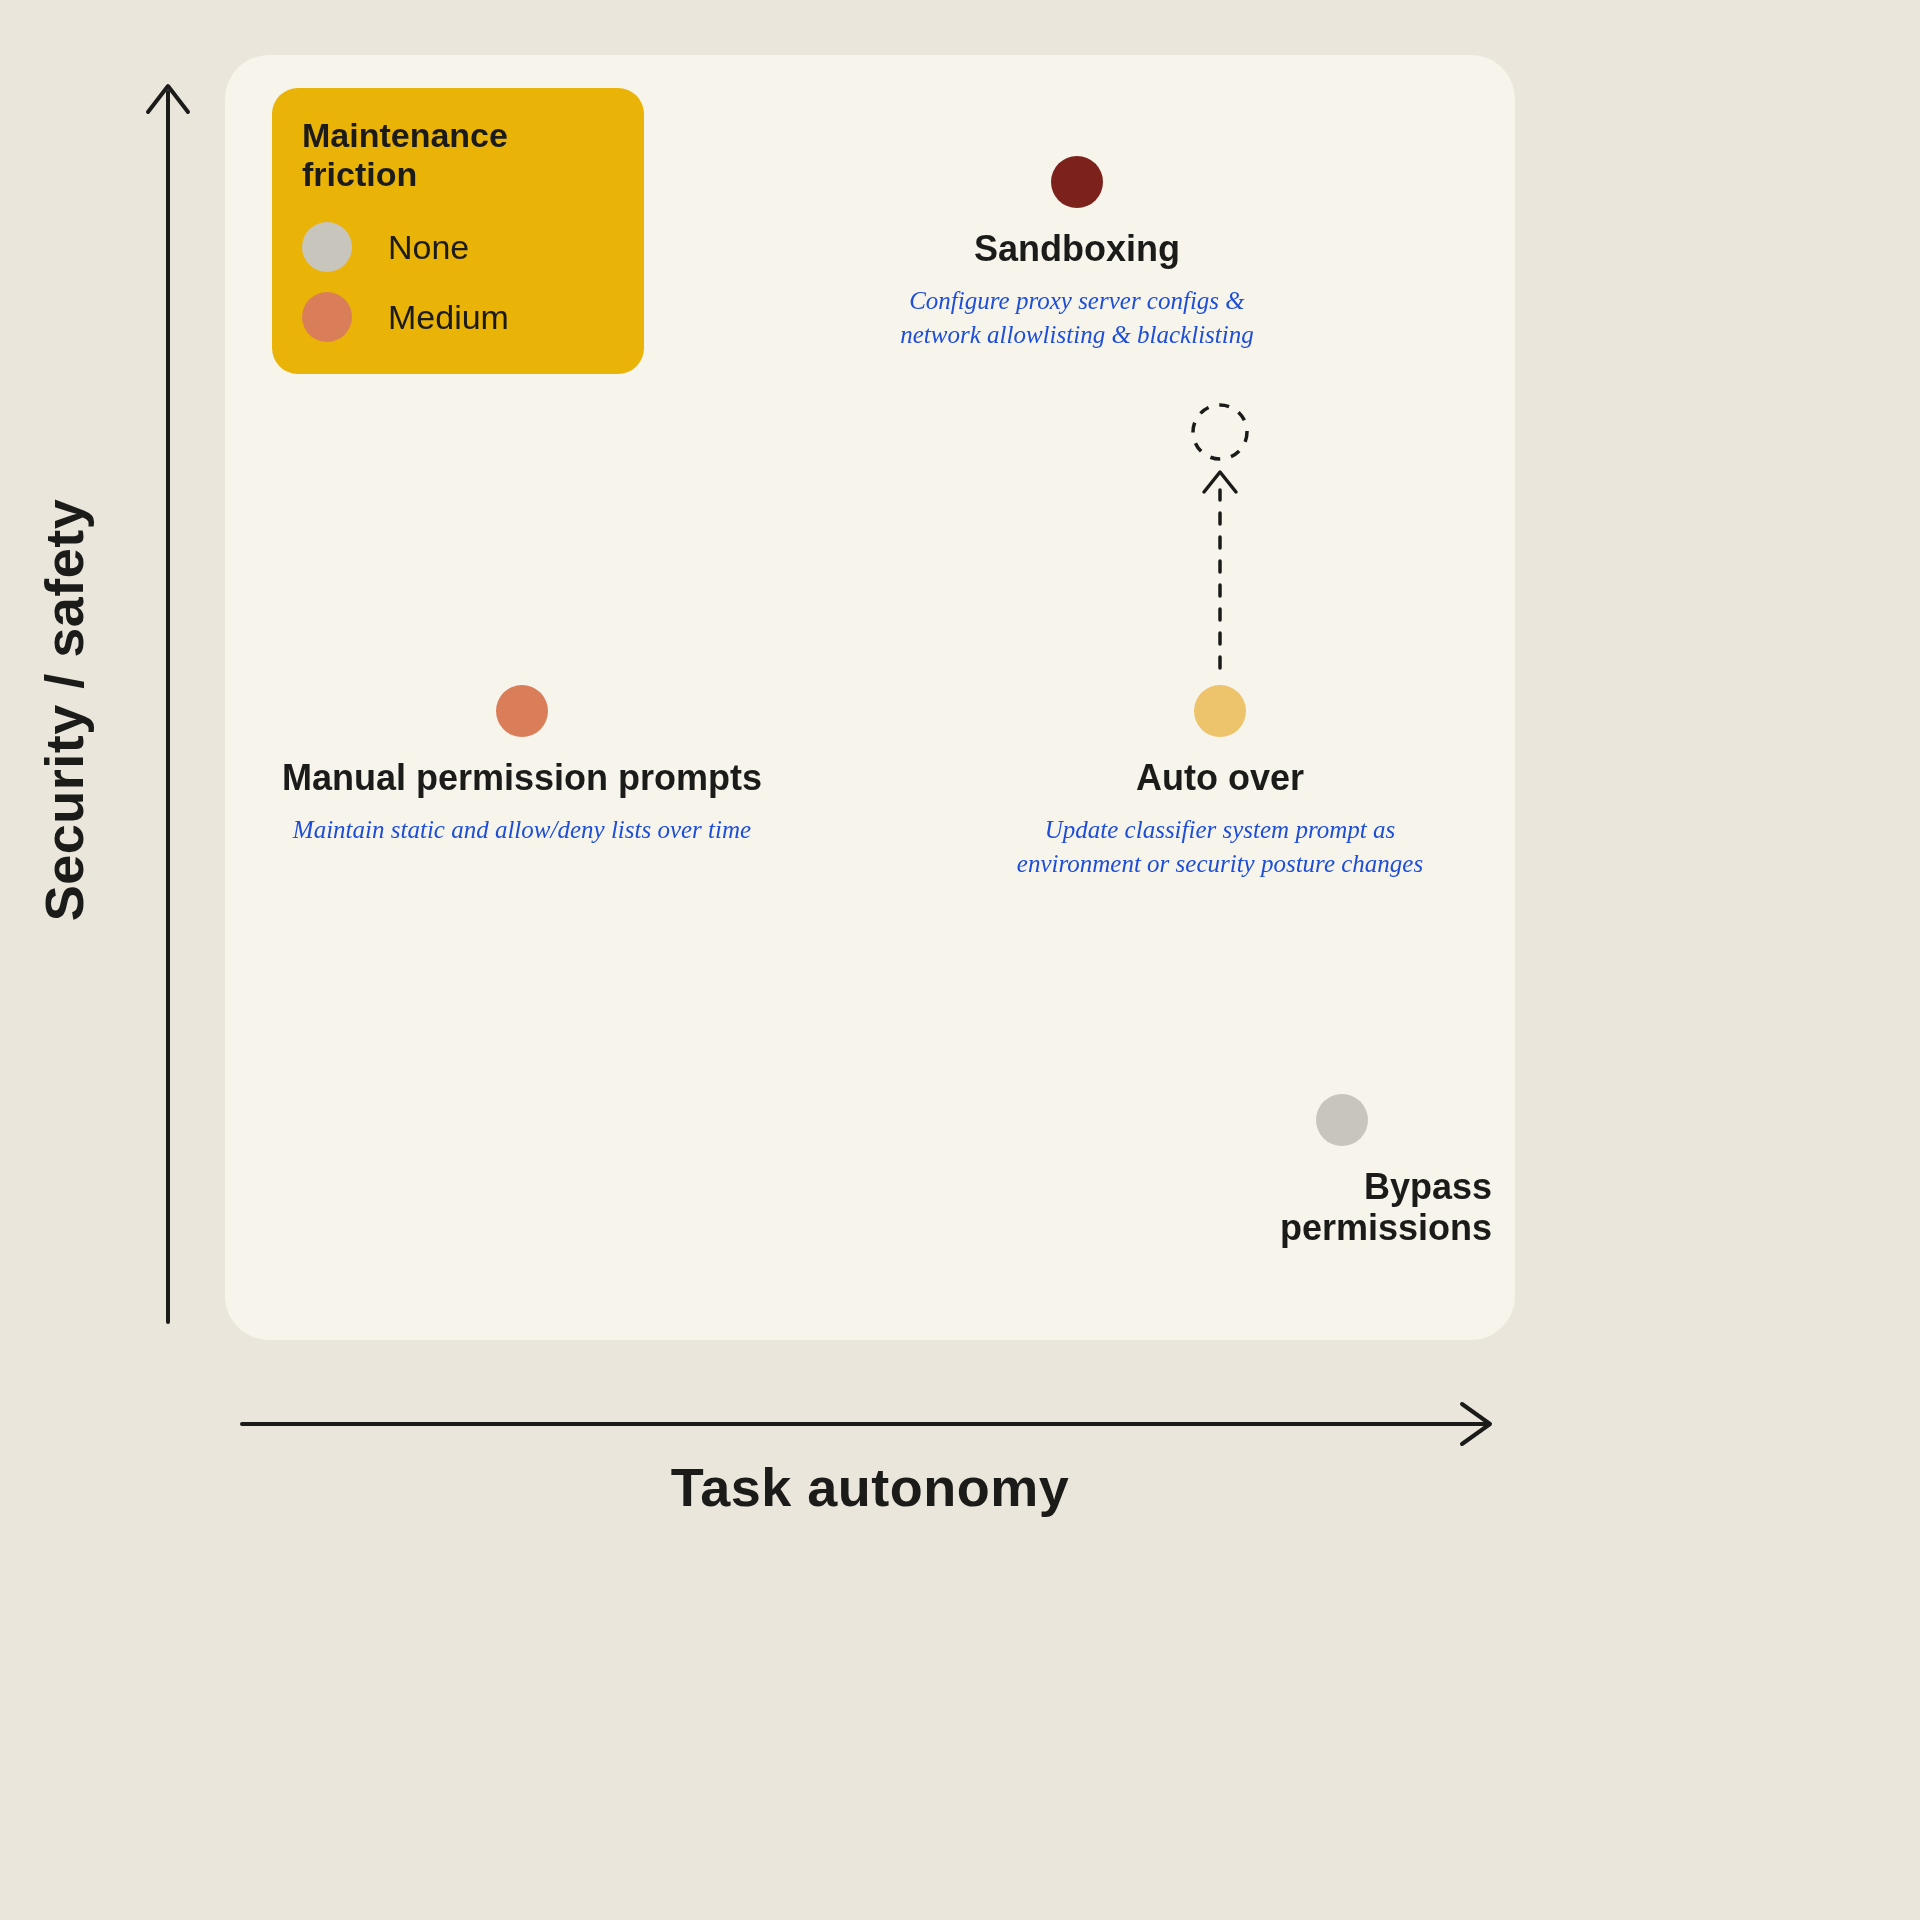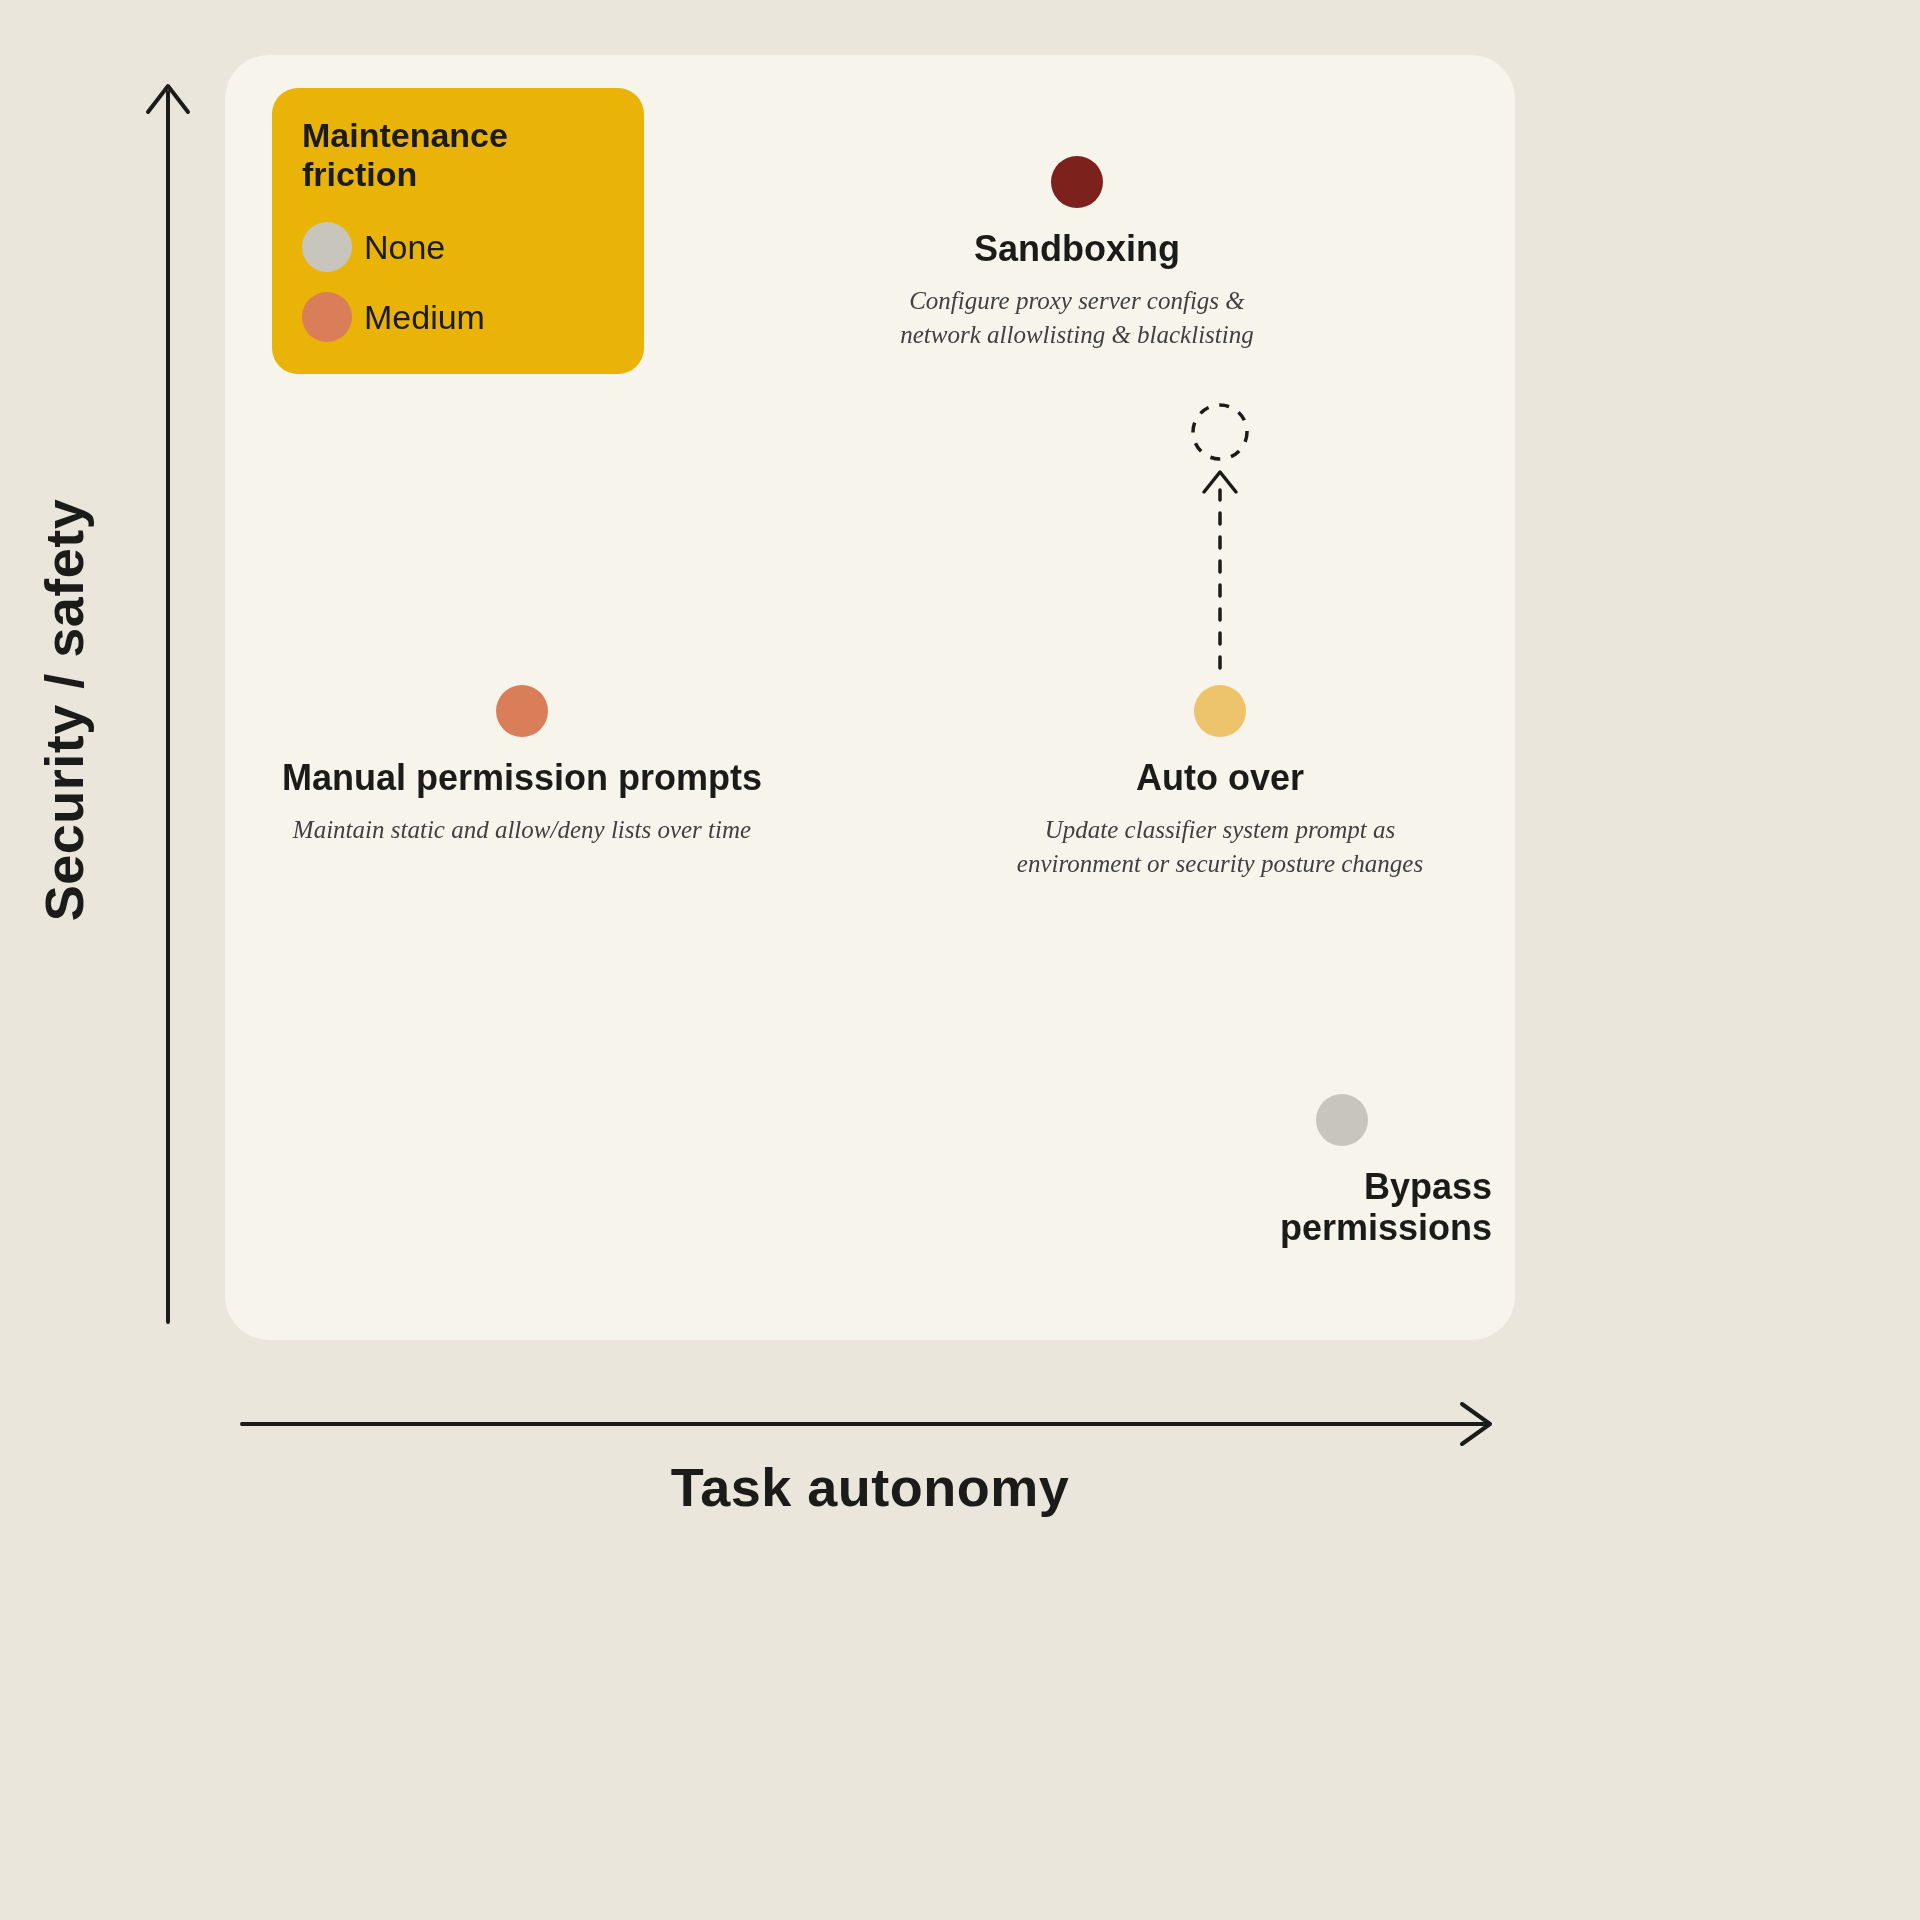--- a/index.html
+++ b/index.html
@@ -57,21 +57,21 @@
     padding: 28px 24px 22px 30px;
   }
   .legend-title {
     font-size: 34px;
     font-weight: bold;
     margin-bottom: 18px;
   }
   .legend-row {
     display: flex;
     align-items: center;
-    gap: 12px;
+    gap: 36px;
     height: 70px;
   }
   .swatch {
     width: 50px;
     height: 50px;
     border-radius: 50%;
     flex: none;
   }
   .legend-label { font-size: 34px; }
 
@@ -98,21 +98,21 @@
     line-height: 1.15;
   }
   .point-desc {
     position: absolute;
     left: 0; top: 102px;
     transform: translateX(-50%);
     font-family: "Liberation Serif", serif;
     font-style: italic;
     font-size: 25px;
     line-height: 1.35;
-    color: #404040;
+    color: #1d4ed8;
     text-align: center;
   }
   .desc-sandbox { width: 390px; }
   .desc-manual { white-space: nowrap; }
   .desc-auto { width: 430px; }
 </style>
 </head>
 <body>
 
 <div class="canvas" style="background-color: rgb(234, 230, 220);">

